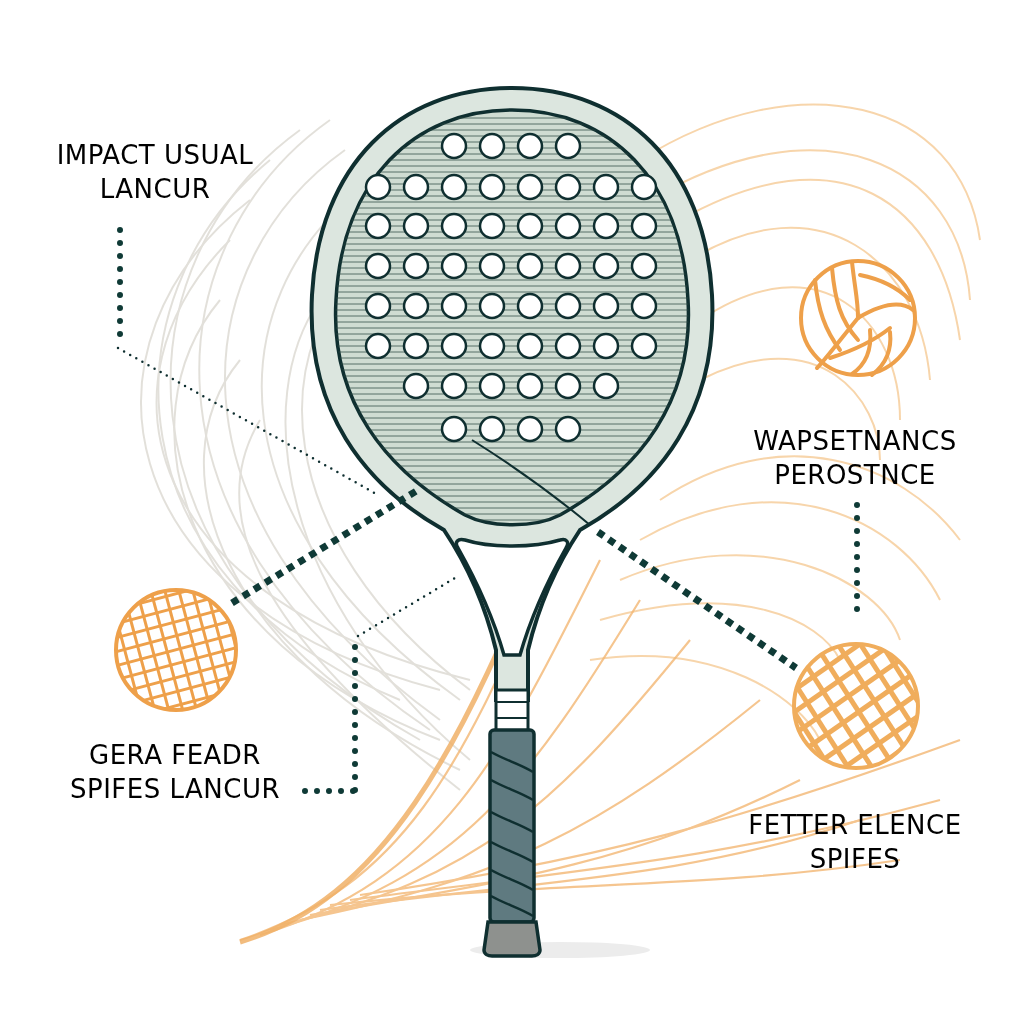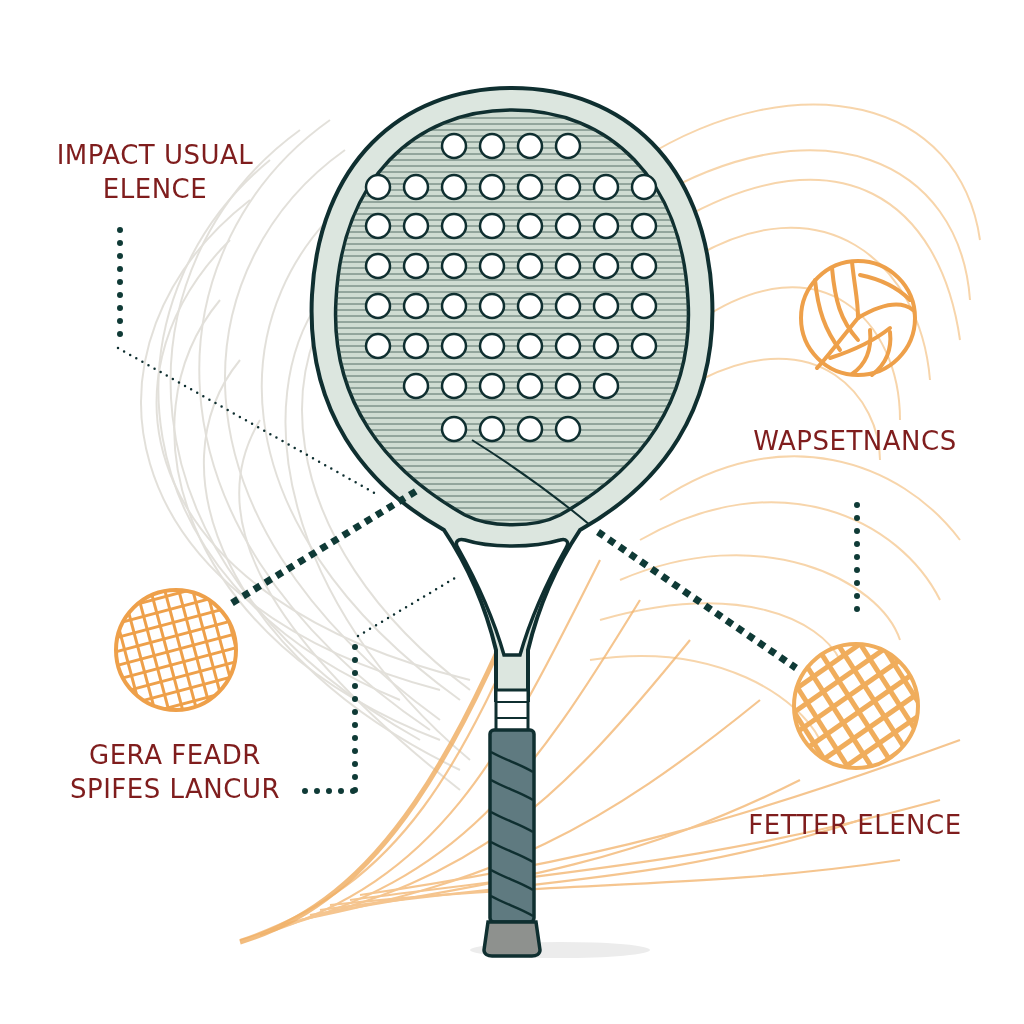--- a/index.html
+++ b/index.html
@@ -1,19 +1,19 @@
 <!DOCTYPE html>
 <html><head>
 <meta charset="utf-8">
 <style>
   html, body { margin:0; padding:0; background:#ffffff; }
   body { width:1024px; height:1024px; position:relative; overflow:hidden; font-family:"DejaVu Sans", sans-serif; }
   #stage { position:absolute; left:0; top:0; width:1024px; height:1024px; }
   .label {
-    position:absolute; color:#7f1d1d; font-family:"DejaVu Sans", sans-serif;
+    position:absolute; color:#000000; font-family:"DejaVu Sans", sans-serif;
     font-size:26px; letter-spacing:0.5px; text-align:center; line-height:34px; font-weight:400;
   }
   .label span { display:block; white-space:nowrap; }
 </style>
 </head>
 <body>
 
 <div id="stage">
   <svg width="1024" height="1024" viewBox="0 0 1024 1024" xmlns="http://www.w3.org/2000/svg">
     <defs>
@@ -312,25 +312,27 @@
           <line x1="780" y1="660" x2="860" y2="786"></line>
         <line x1="780" y1="690" x2="840" y2="784"></line>
       </g>
       <circle cx="856" cy="706" r="62" fill="none" stroke="#f0ad5c" stroke-width="4"></circle>
     </g>
   </svg>
 
   
   <div class="label" style="left:30px; top:138px; width:250px;">
     <span>IMPACT USUAL</span>
-    <span>ELENCE</span>
+    <span>LANCUR</span>
   </div>
   <div class="label" style="left:730px; top:424px; width:250px;">
     <span>WAPSETNANCS</span>
+    <span>PEROSTNCE</span>
   </div>
   <div class="label" style="left:50px; top:738px; width:250px;">
     <span>GERA FEADR</span>
     <span>SPIFES LANCUR</span>
   </div>
   <div class="label" style="left:720px; top:808px; width:270px;text-align:center;">
     <span>FETTER ELENCE</span>
+    <span>SPIFES</span>
   </div>
 </div>
 
 </body></html>

